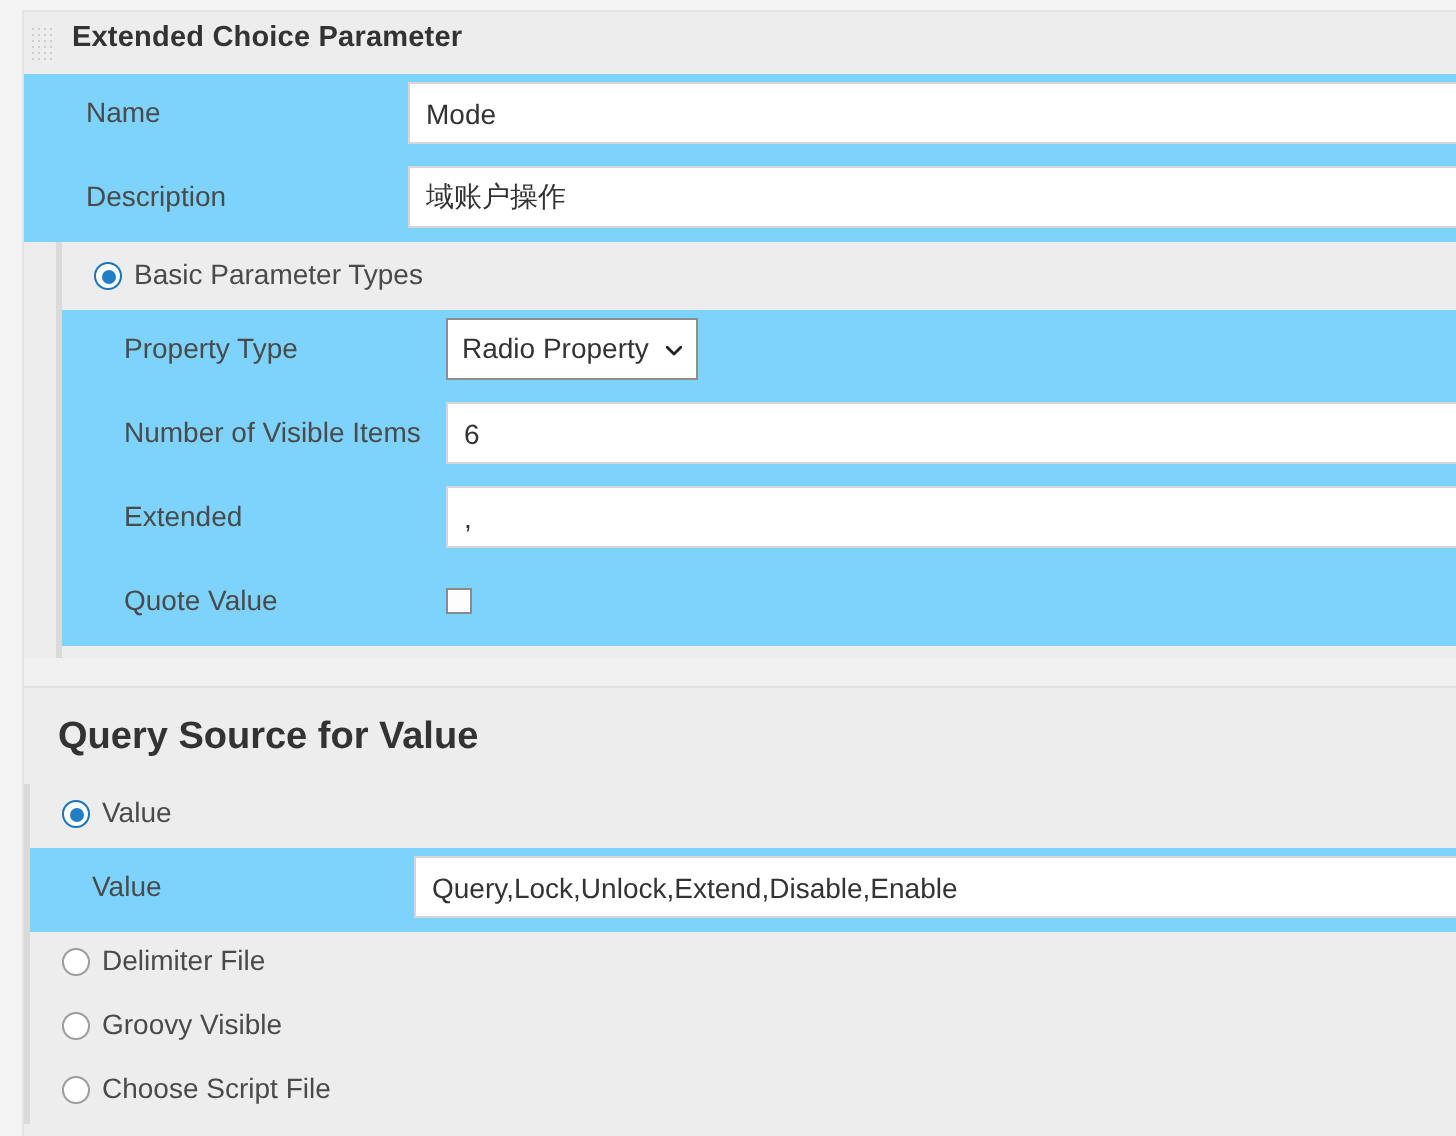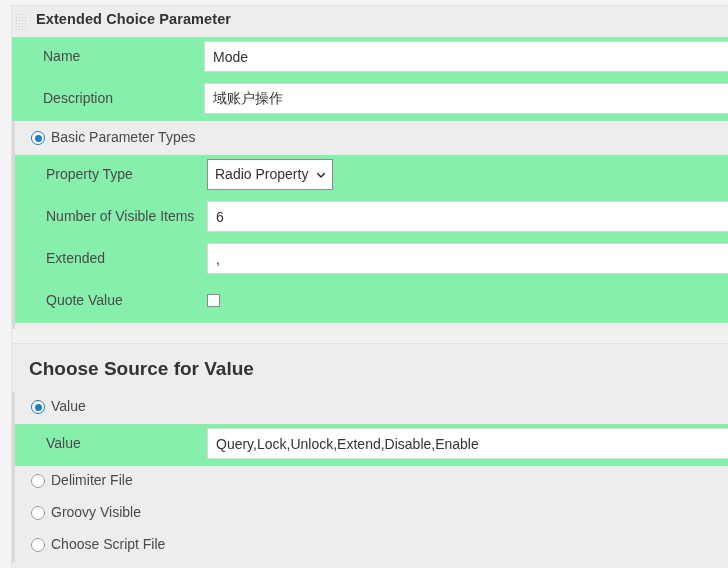--- a/index.html
+++ b/index.html
@@ -73,21 +73,21 @@
     font-size: 14.5px;
     font-weight: bold;
     color: #333333;
     letter-spacing: 0.1px;
   }
 
   
   .row {
     position: relative;
     height: 42px;
-    background: #86efac;
+    background: #7dd3fc;
   }
   .row .lbl {
     position: absolute;
     left: 31px;
     top: 11px;
     font-size: 14px;
     color: #4a4a4a;
     white-space: nowrap;
   }
   .row .ctrl {
@@ -187,21 +187,21 @@
     height: 7px;
     border-radius: 50%;
     background: #1f7ec4;
   }
 
   
   .section-basic {
     position: relative;
     background: #ededed;
     border-left: 3px solid #dadada;
-    margin-left: 0px;
+    margin-left: 16px;
     padding-top: 2px;
     padding-bottom: 6px;
   }
   .gap-band {
     height: 14px;
     background: #f1f1f1;
   }
 
   
   .section-source {
@@ -285,21 +285,21 @@
         <div class="ctrl">
           <span class="checkbox"></span>
         </div>
       </div>
 
     </div>
 
     <div class="gap-band"></div>
 
     <div class="section-source">
-      <div class="section-title">Choose Source for Value</div>
+      <div class="section-title">Query Source for Value</div>
 
       <div class="source-body">
 
         <div class="radio-line">
           <span class="radio checked"></span>
           <span class="radio-label">Value</span>
         </div>
 
         <div class="row">
           <div class="lbl">Value</div>

